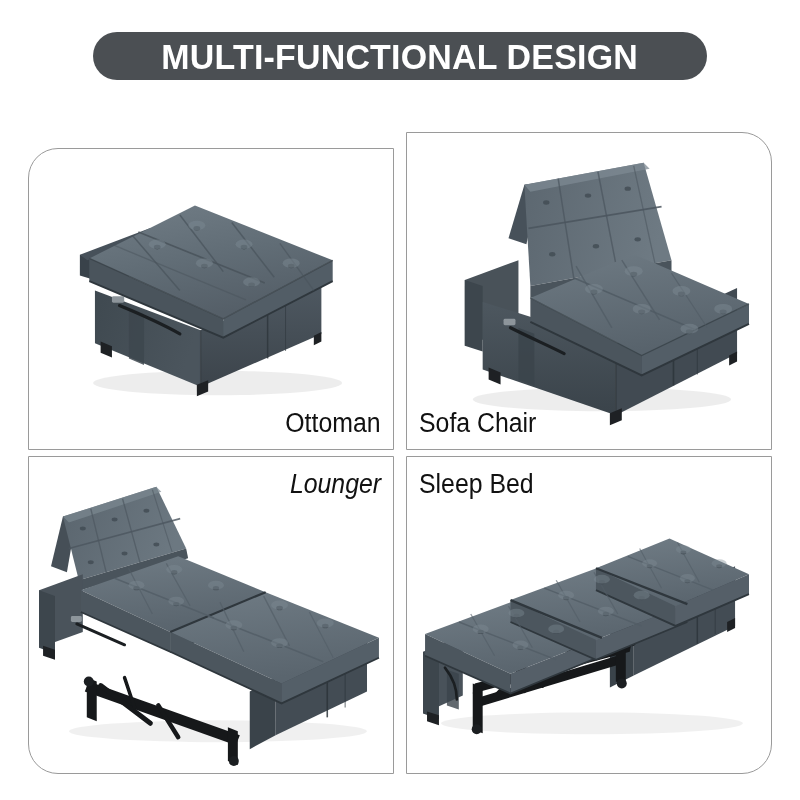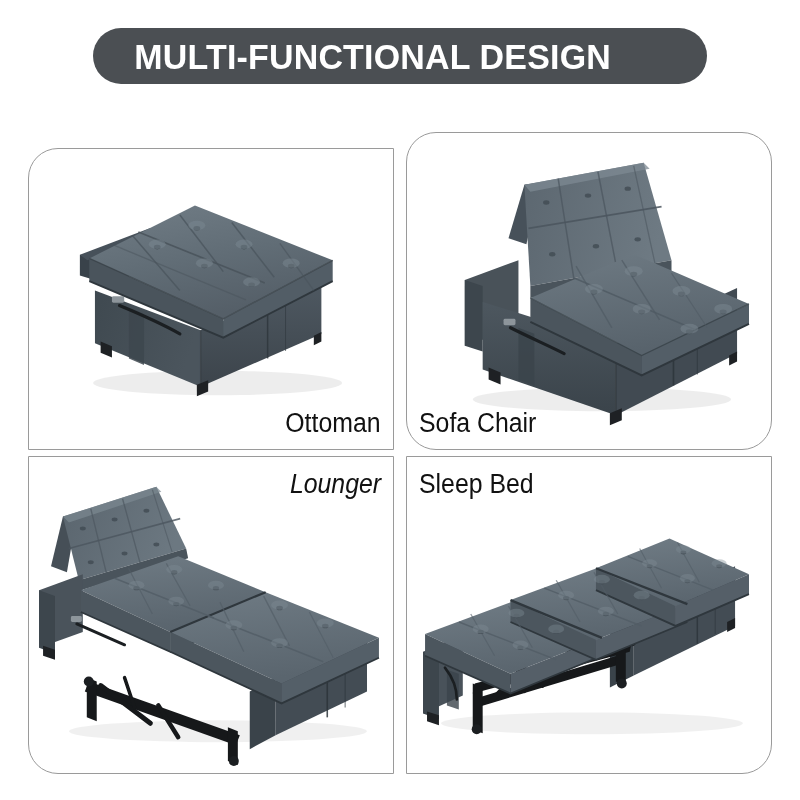--- a/index.html
+++ b/index.html
@@ -22,26 +22,26 @@
     left: 0; top: 0;
     width: 800px;
     height: 112px;
     display: flex;
     align-items: center;
     justify-content: center;
   }
   .banner {
     background: #4b4f53;
     border-radius: 999px;
-    height: 56px;
+    height: 48px;
     min-width: 614px;
     padding: 0 34px;
     display: flex;
     align-items: center;
-    justify-content: flex-start;
+    justify-content: center;
     box-sizing: border-box;
   }
   .banner-title {
     color: #ffffff;
     font-family: "Liberation Sans Narrow", "Liberation Sans", sans-serif;
     font-weight: bold;
     font-size: 35px;
     letter-spacing: 0.2px;
     line-height: 1;
     white-space: nowrap;
@@ -62,21 +62,21 @@
     row-gap: 6px;
   }
   .panel {
     position: relative;
     border: 1px solid #9a9a9a;
     background: #ffffff;
     overflow: hidden;
     box-sizing: border-box;
   }
   .panel.tl { border-top-left-radius: 30px; margin-top: 16px; }
-  .panel.tr { border-top-right-radius: 30px; border-radius: 30px; }
+  .panel.tr { border-top-right-radius: 30px; }
   .panel.bl { border-bottom-left-radius: 30px; font-style: italic; }
   .panel.br { border-bottom-right-radius: 30px; }
 
   .panel-label {
     position: absolute;
     font-family: "Liberation Sans Narrow", "Liberation Sans", sans-serif;
     font-size: 27px;
     color: #111111;
     line-height: 1;
     white-space: nowrap;

